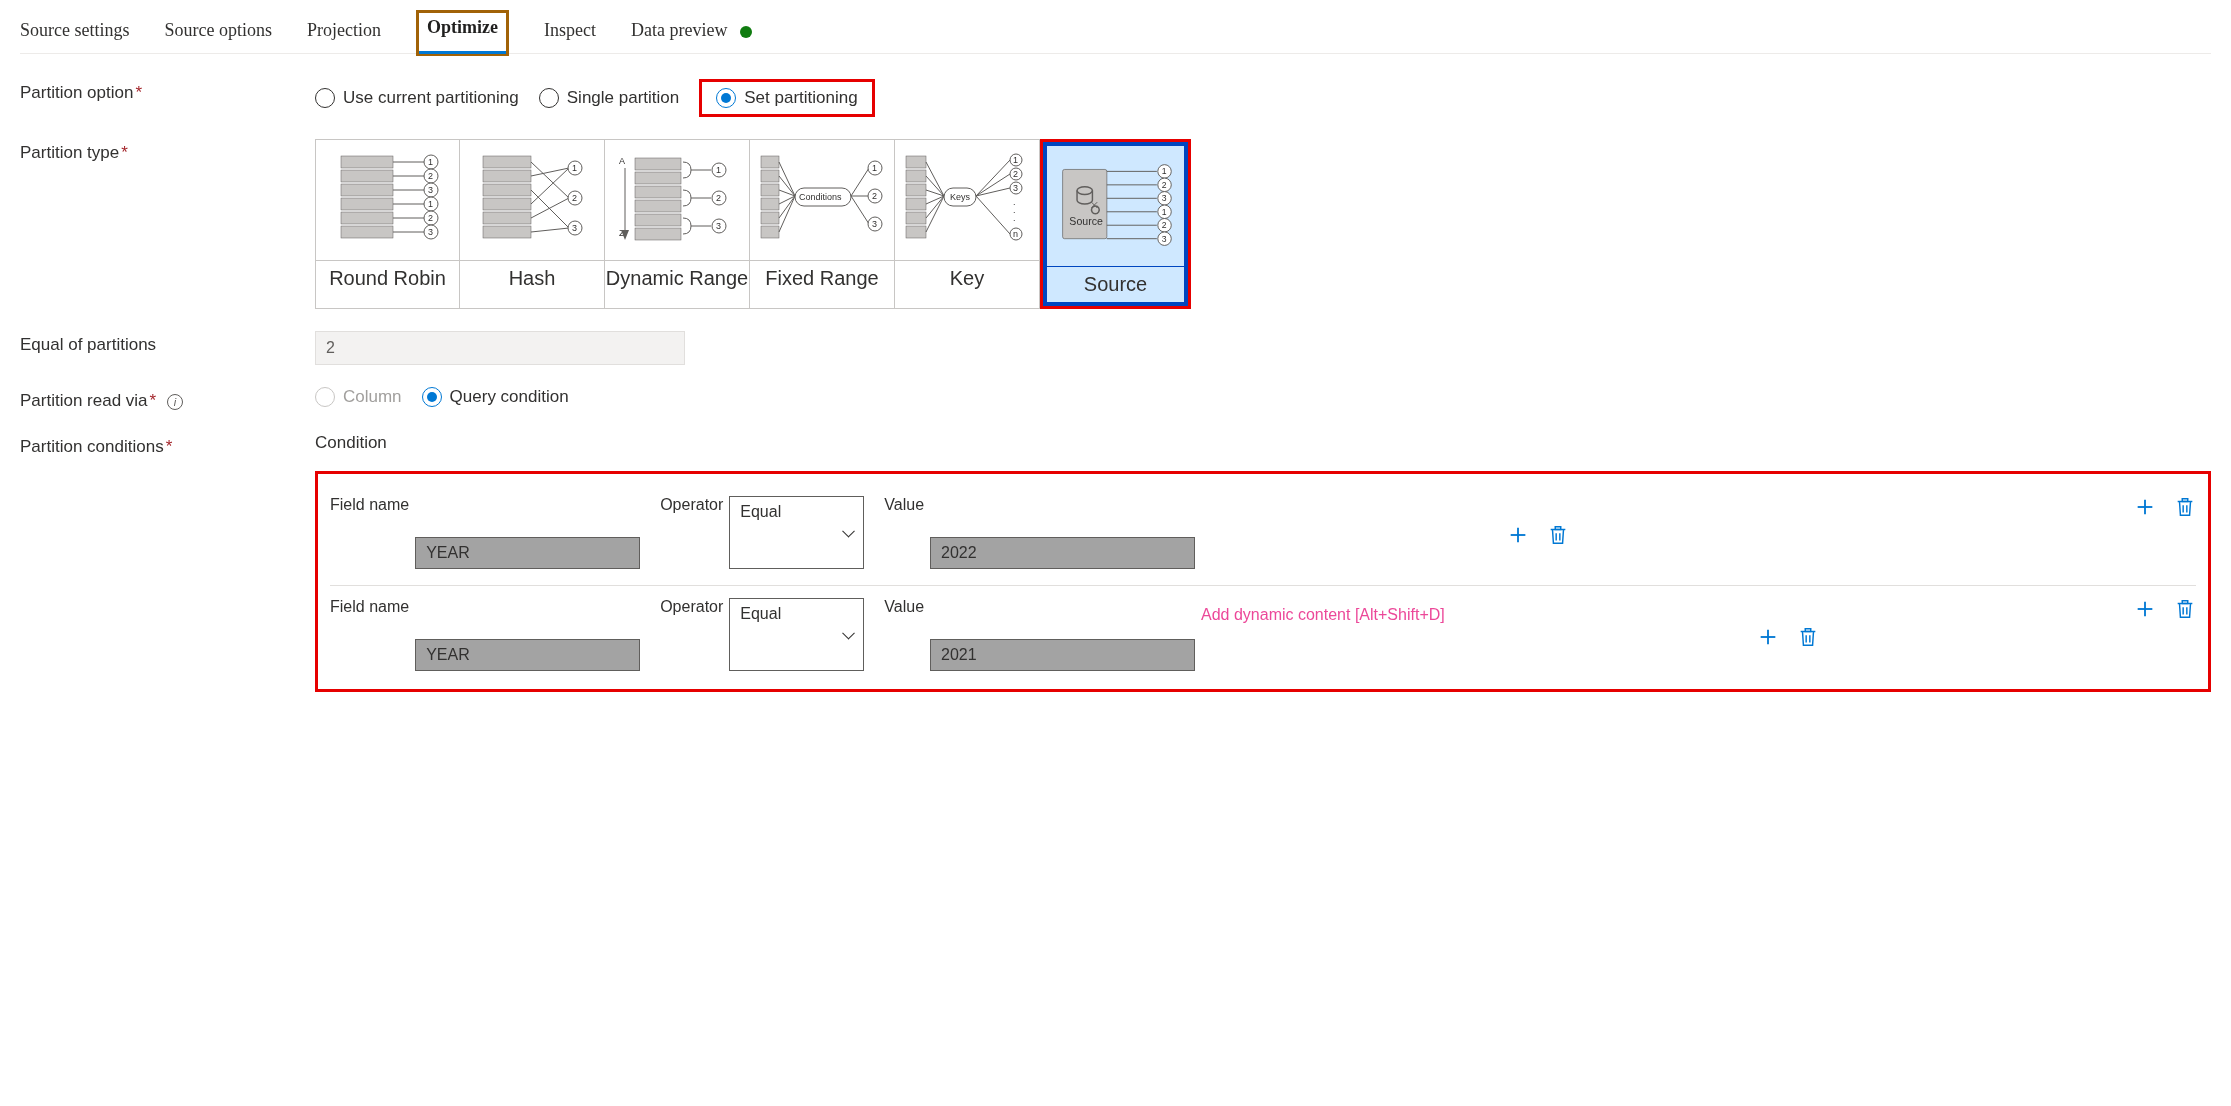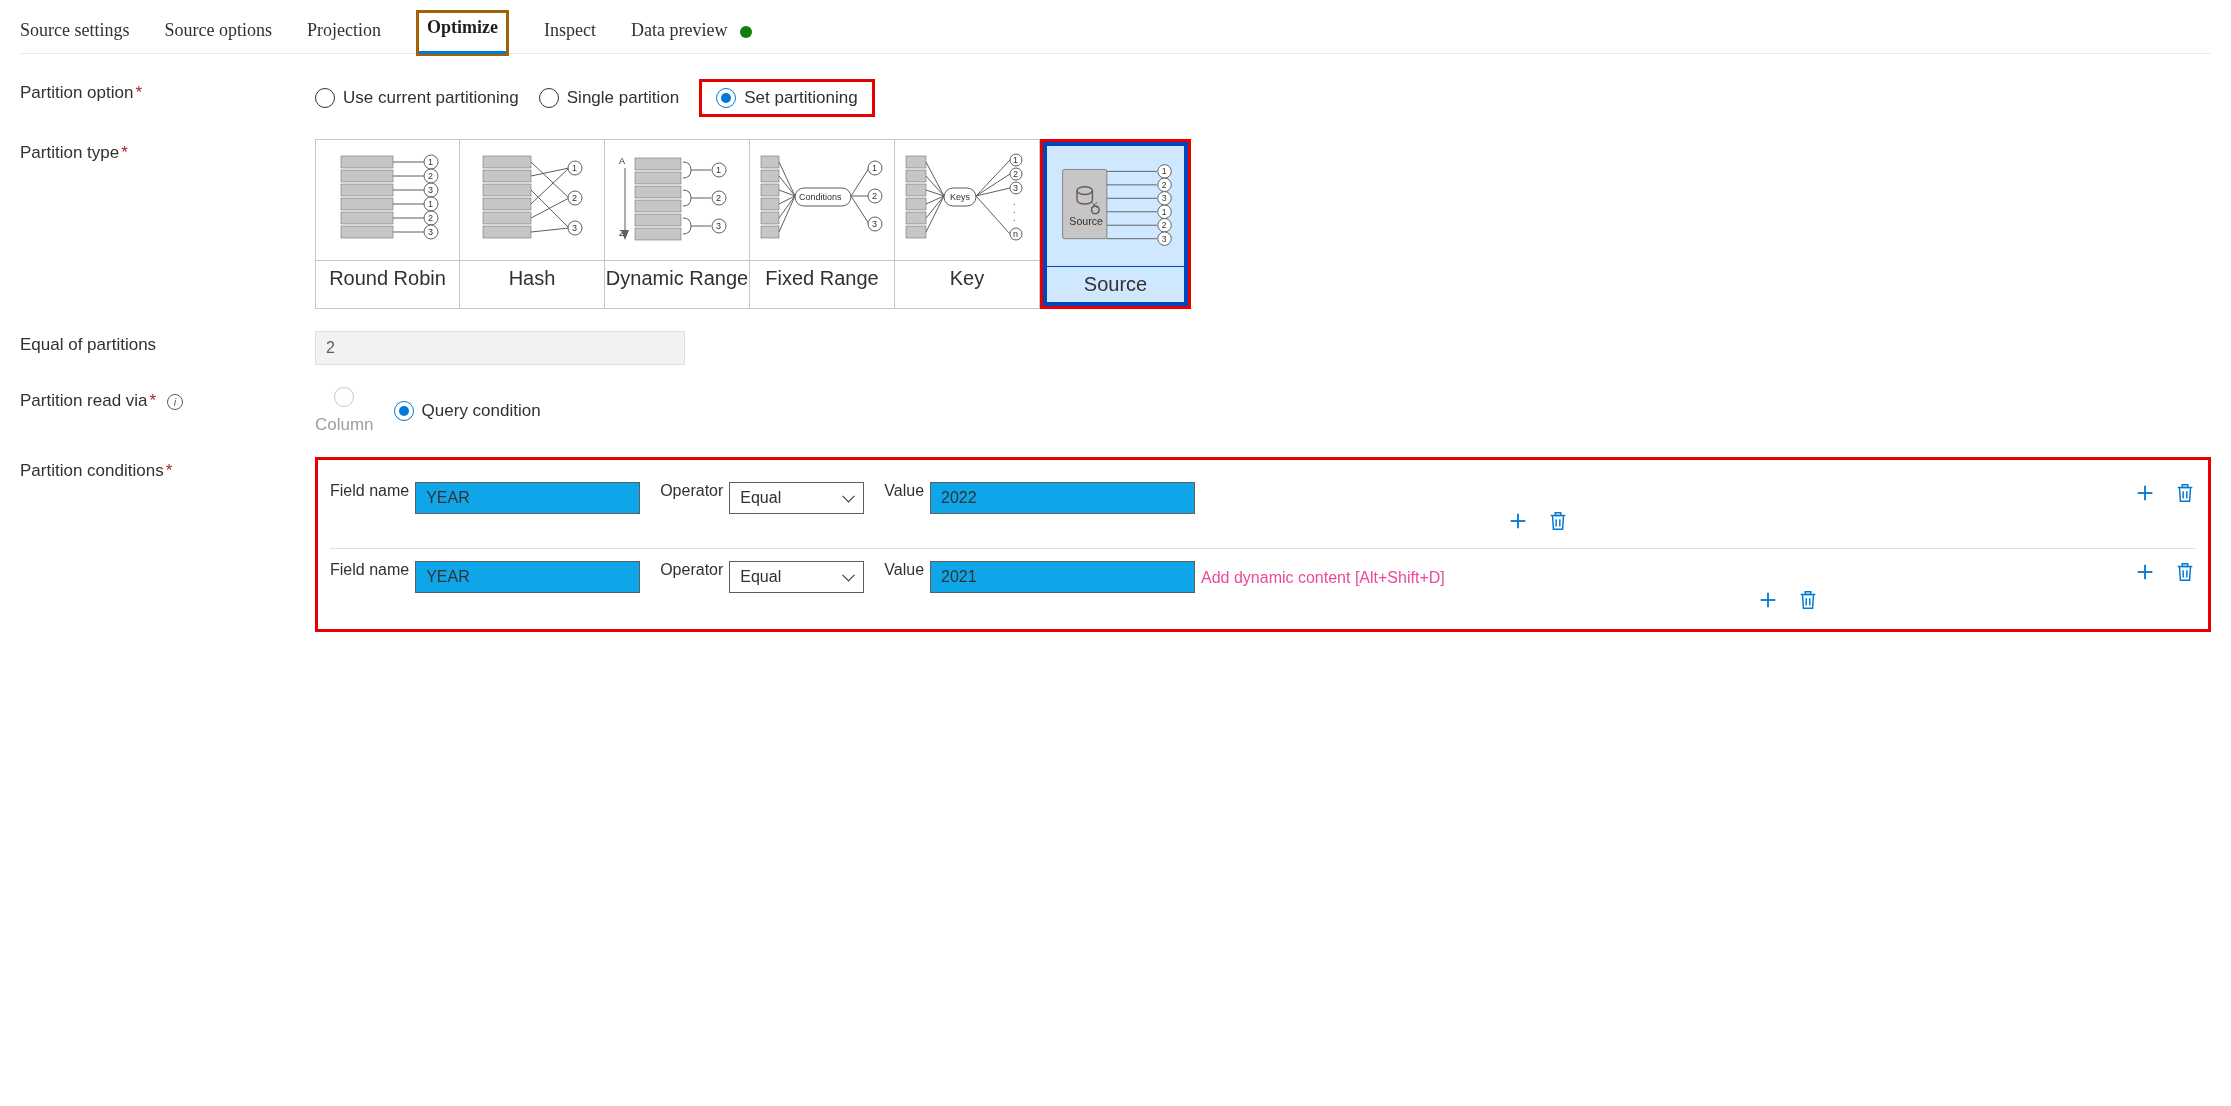--- a/index.html
+++ b/index.html
@@ -77,21 +77,21 @@
     width: 20px; height: 20px; border-radius: 50%;
     border: 1px solid #323130;
     display: inline-flex; align-items: center; justify-content: center;
     background: #fff;
   }
   .radio-circle.checked { border-color: #0078d4; }
   .radio-circle.checked::after {
     content: ""; width: 10px; height: 10px; border-radius: 50%; background: #0078d4;
   }
   .radio-circle.disabled { border-color: #c8c6c4; }
-  .radio-opt.disabled { color: #a19f9d; flex-direction: column; }
+  .radio-opt.disabled { color: #a19f9d; }
   .radio-red-wrap { border: 3px solid #e60000; padding: 6px 14px; display: flex; align-items: center; }
 
   
   .cards { display: flex; }
   .card {
     width: 145px;
     border: 1px solid #c8c6c4;
     display: flex; flex-direction: column;
     cursor: pointer;
     background: #fff;
@@ -159,21 +159,22 @@
   }
   .cond-group:last-of-type { border-bottom: none; padding-bottom: 4px; }
   .cond-fields { display: flex; gap: 20px; flex: 0 0 auto; }
   .cond-col { display: flex; flex-direction: row; gap: 6px; }
   .col-label { font-size: 16px; }
   .txt-input {
     border: 1px solid #605e5c;
     padding: 6px 10px;
     font-size: 16px;
     color: #323130;
-    background: #0ea5e9;
+    background: #a3a3a3;
+    margin-top: 41px;
   }
   .fld-name { width: 225px; }
   .fld-op { width: 135px; position: relative; }
   .fld-val { width: 265px; }
   .sel {
     border: 1px solid #605e5c;
     padding: 6px 28px 6px 10px;
     font-size: 16px;
     background: #fff;
     position: relative;
@@ -512,20 +513,21 @@
         </div>
       </div>
     </div>
   </div>
 
   <div class="form-row">
     <div class="form-label">
       <span>Partition conditions</span><span class="req">*</span>
     </div>
     <div class="form-control">
+      <div class="cond-header">Condition</div>
 
       <div class="cond-red-wrap">
 
         <div class="cond-group">
           <div class="cond-fields">
             <div class="cond-col">
               <div class="col-label">Field name</div>
               <input class="txt-input fld-name" value="YEAR" style="">
             </div>
             <div class="cond-col">

